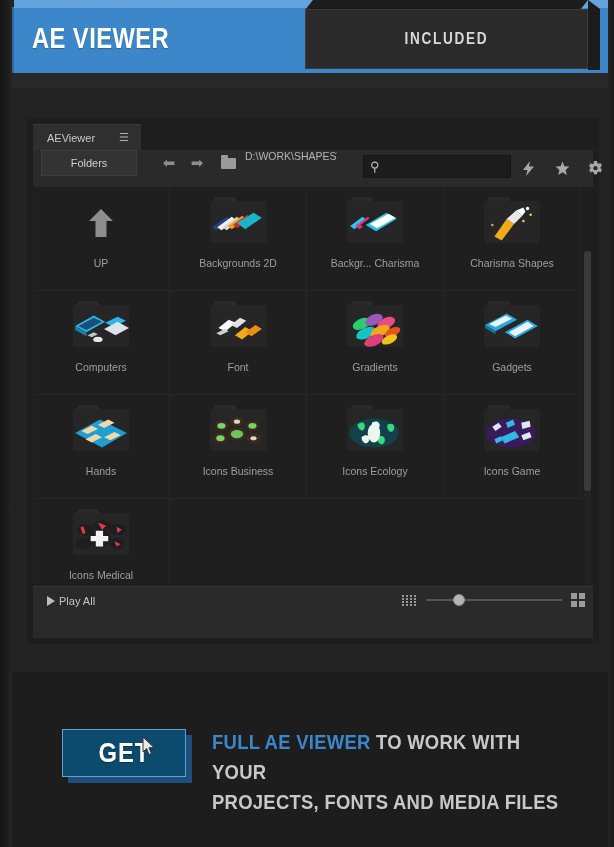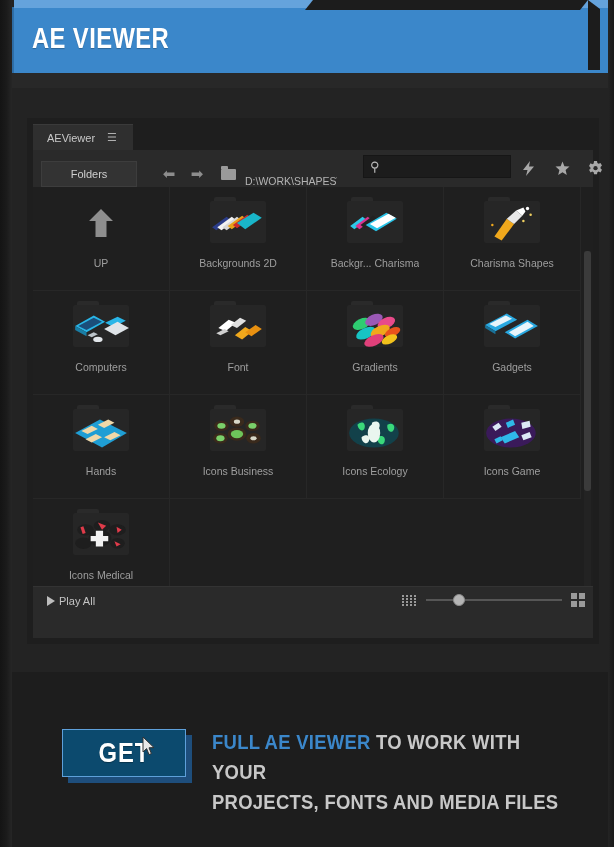--- a/index.html
+++ b/index.html
@@ -103,32 +103,32 @@
 
   
   .tab-strip {
     position: absolute; left: 0; top: 0; width: 560px; height: 26px;
     background: #1e1e1e;
   }
   .tab {
     position: absolute; left: 0; top: 0;
     height: 26px; min-width: 100px;
     background: #2f2f2f;
-    display: flex; align-items: center; gap: 12px;
+    display: flex; align-items: center; gap: 24px;
     padding: 0 12px 0 14px;
     border-top: 1px solid #3a3a3a;
   }
   .tab-label { font-size: 11px; color: #c9c9c9; }
   .tab-menu { font-size: 11px; color: #b0b0b0; line-height: 1; }
 
   
   .toolbar {
     position: absolute; left: 0; top: 26px; width: 560px; height: 37px;
     background: #2a2a2a;
-    display: flex; align-items: flex-end;
+    display: flex; align-items: flex-start;
   }
   .btn-folders {
     margin-left: 8px;
     width: 96px; height: 26px;
     background: #333333;
     border: 1px solid #3d3d3d;
     display: flex; align-items: center; justify-content: center;
     font-size: 11px; color: #cfcfcf;
   }
   .nav-arrow {
@@ -293,20 +293,23 @@
 
 <div id="page">
 
   <div class="header-wrap">
     <div class="header-blue"></div>
     <div class="header-blue-top"></div>
     <div class="header-blue-bevel"></div>
     <div class="header-title">AE VIEWER</div>
     <div class="badge-included-shade"></div>
     <div class="badge-included-right"></div>
+    <div class="badge-included">
+      <span>INCLUDED</span>
+    </div>
     <div class="header-under"></div>
   </div>
 
   <div class="panel-shadow"></div>
   <div class="panel">
 
     <div class="tab-strip">
       <div class="tab">
         <span class="tab-label">AEViewer</span>
         <span class="tab-menu">☰</span>

